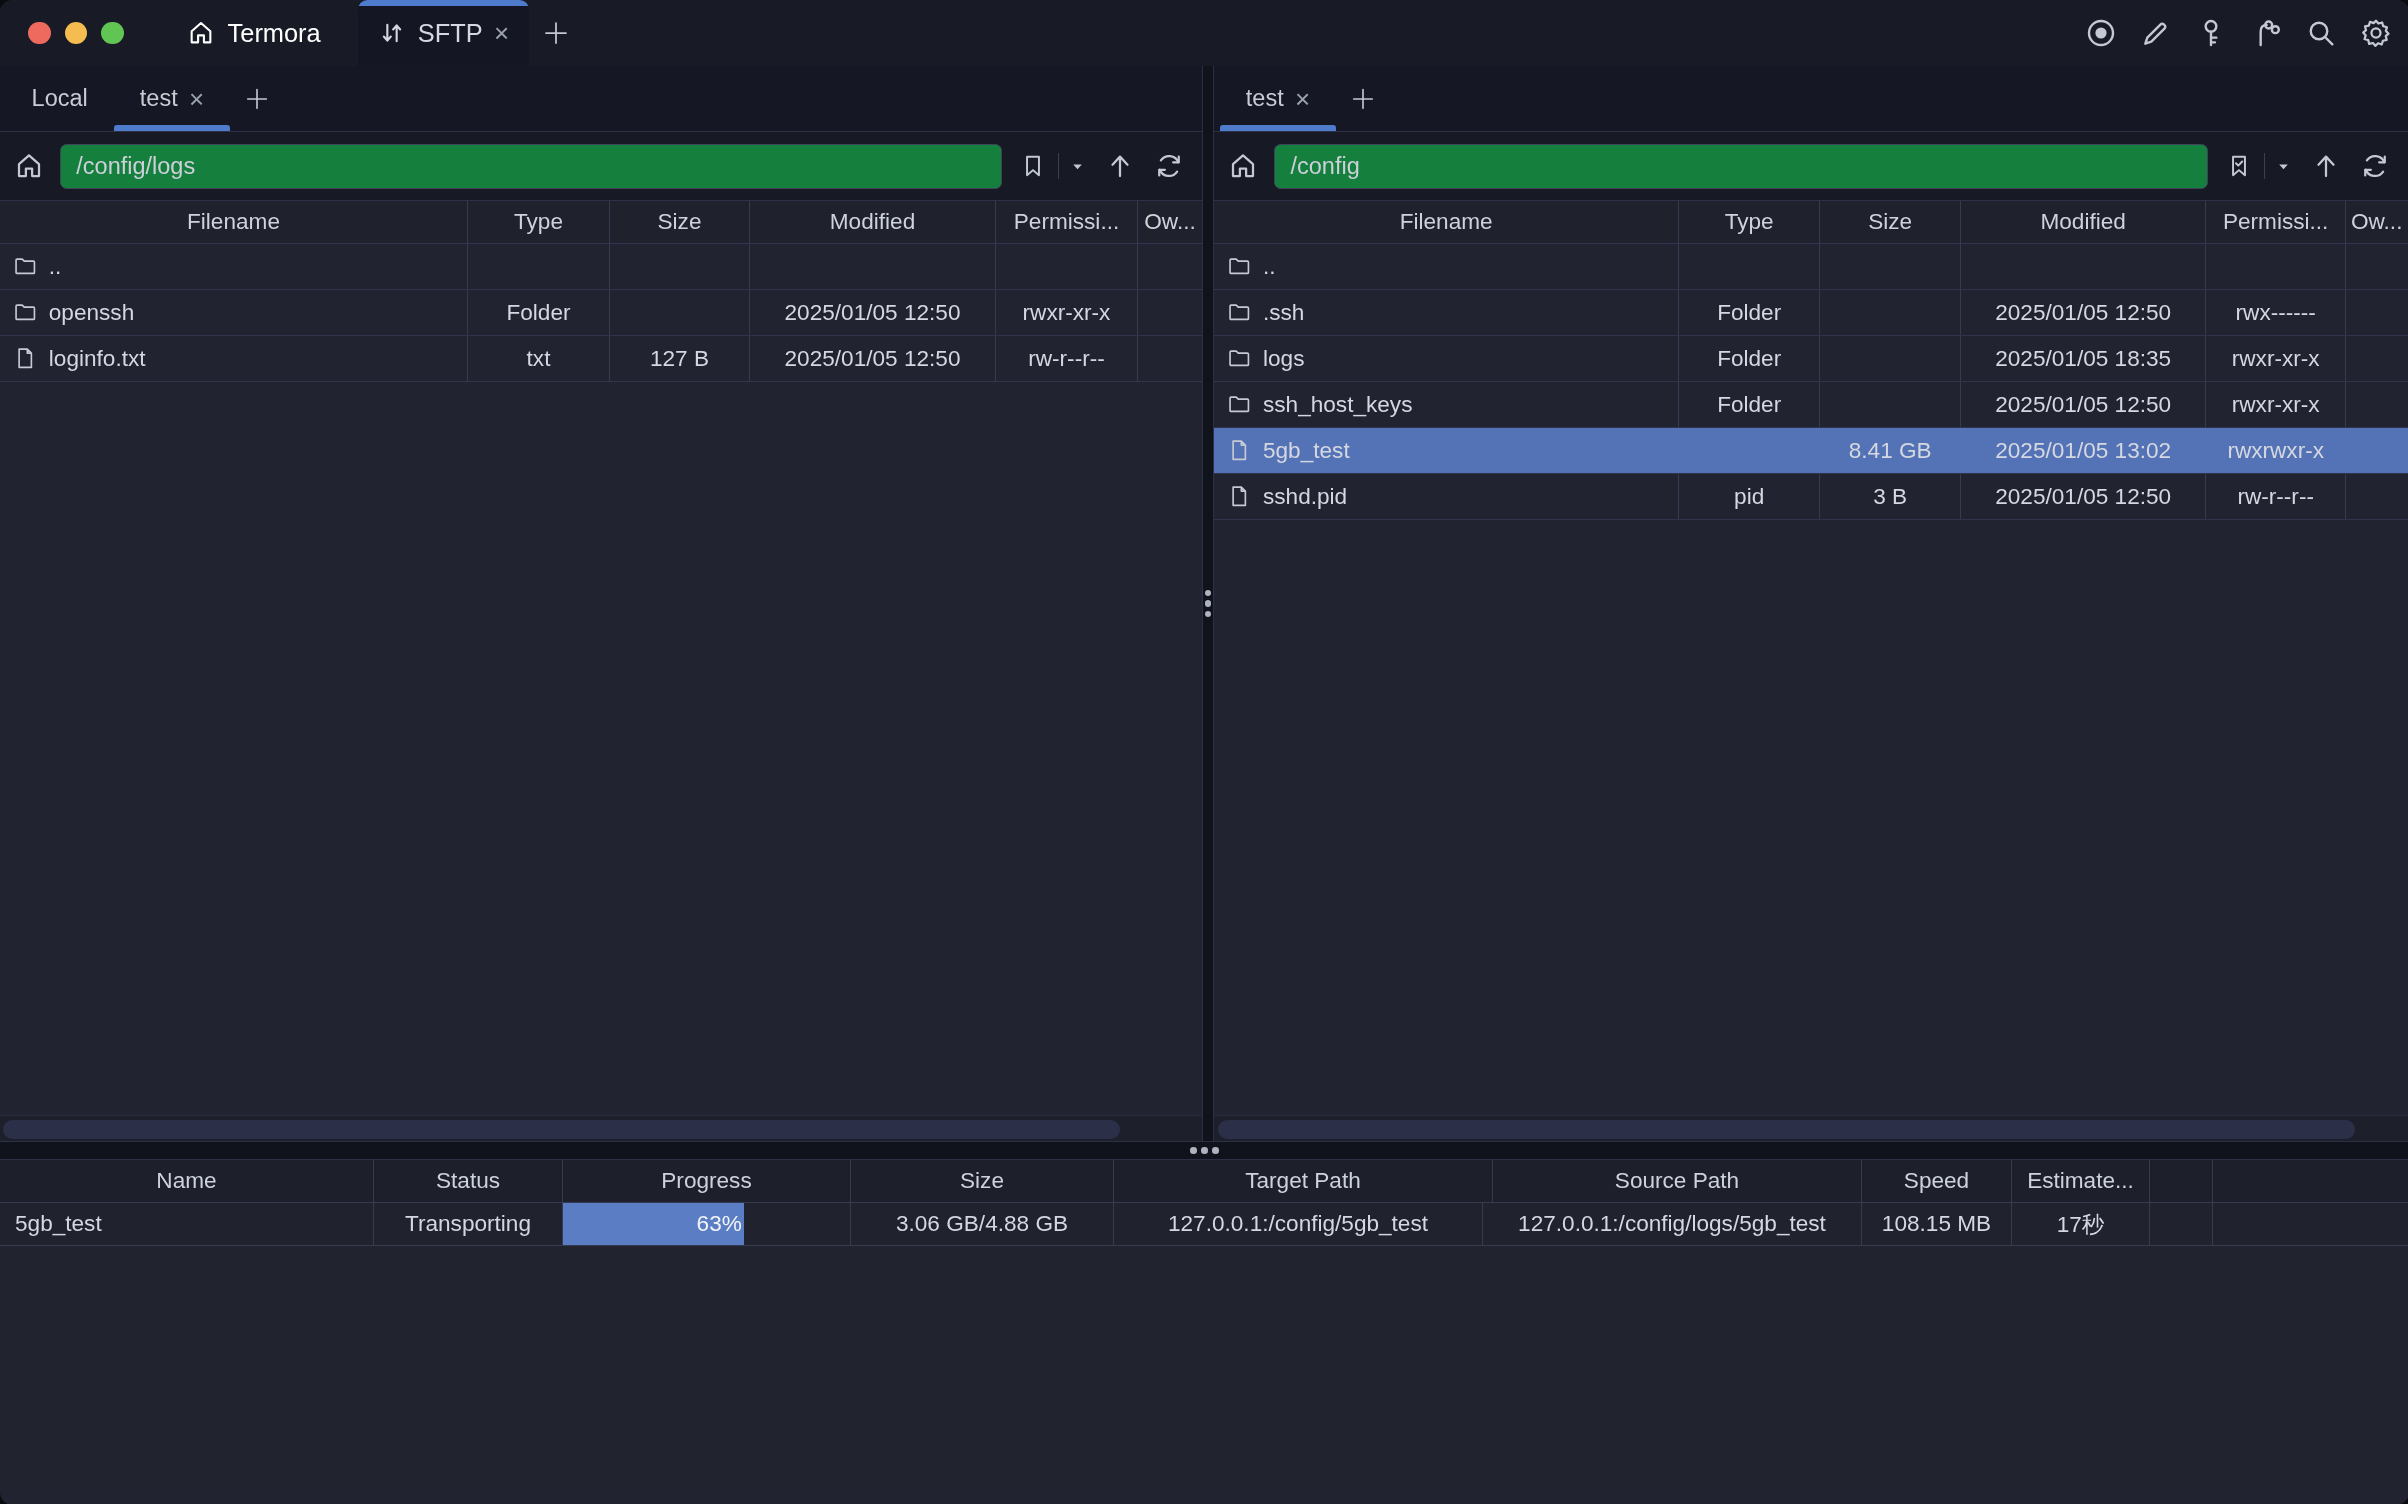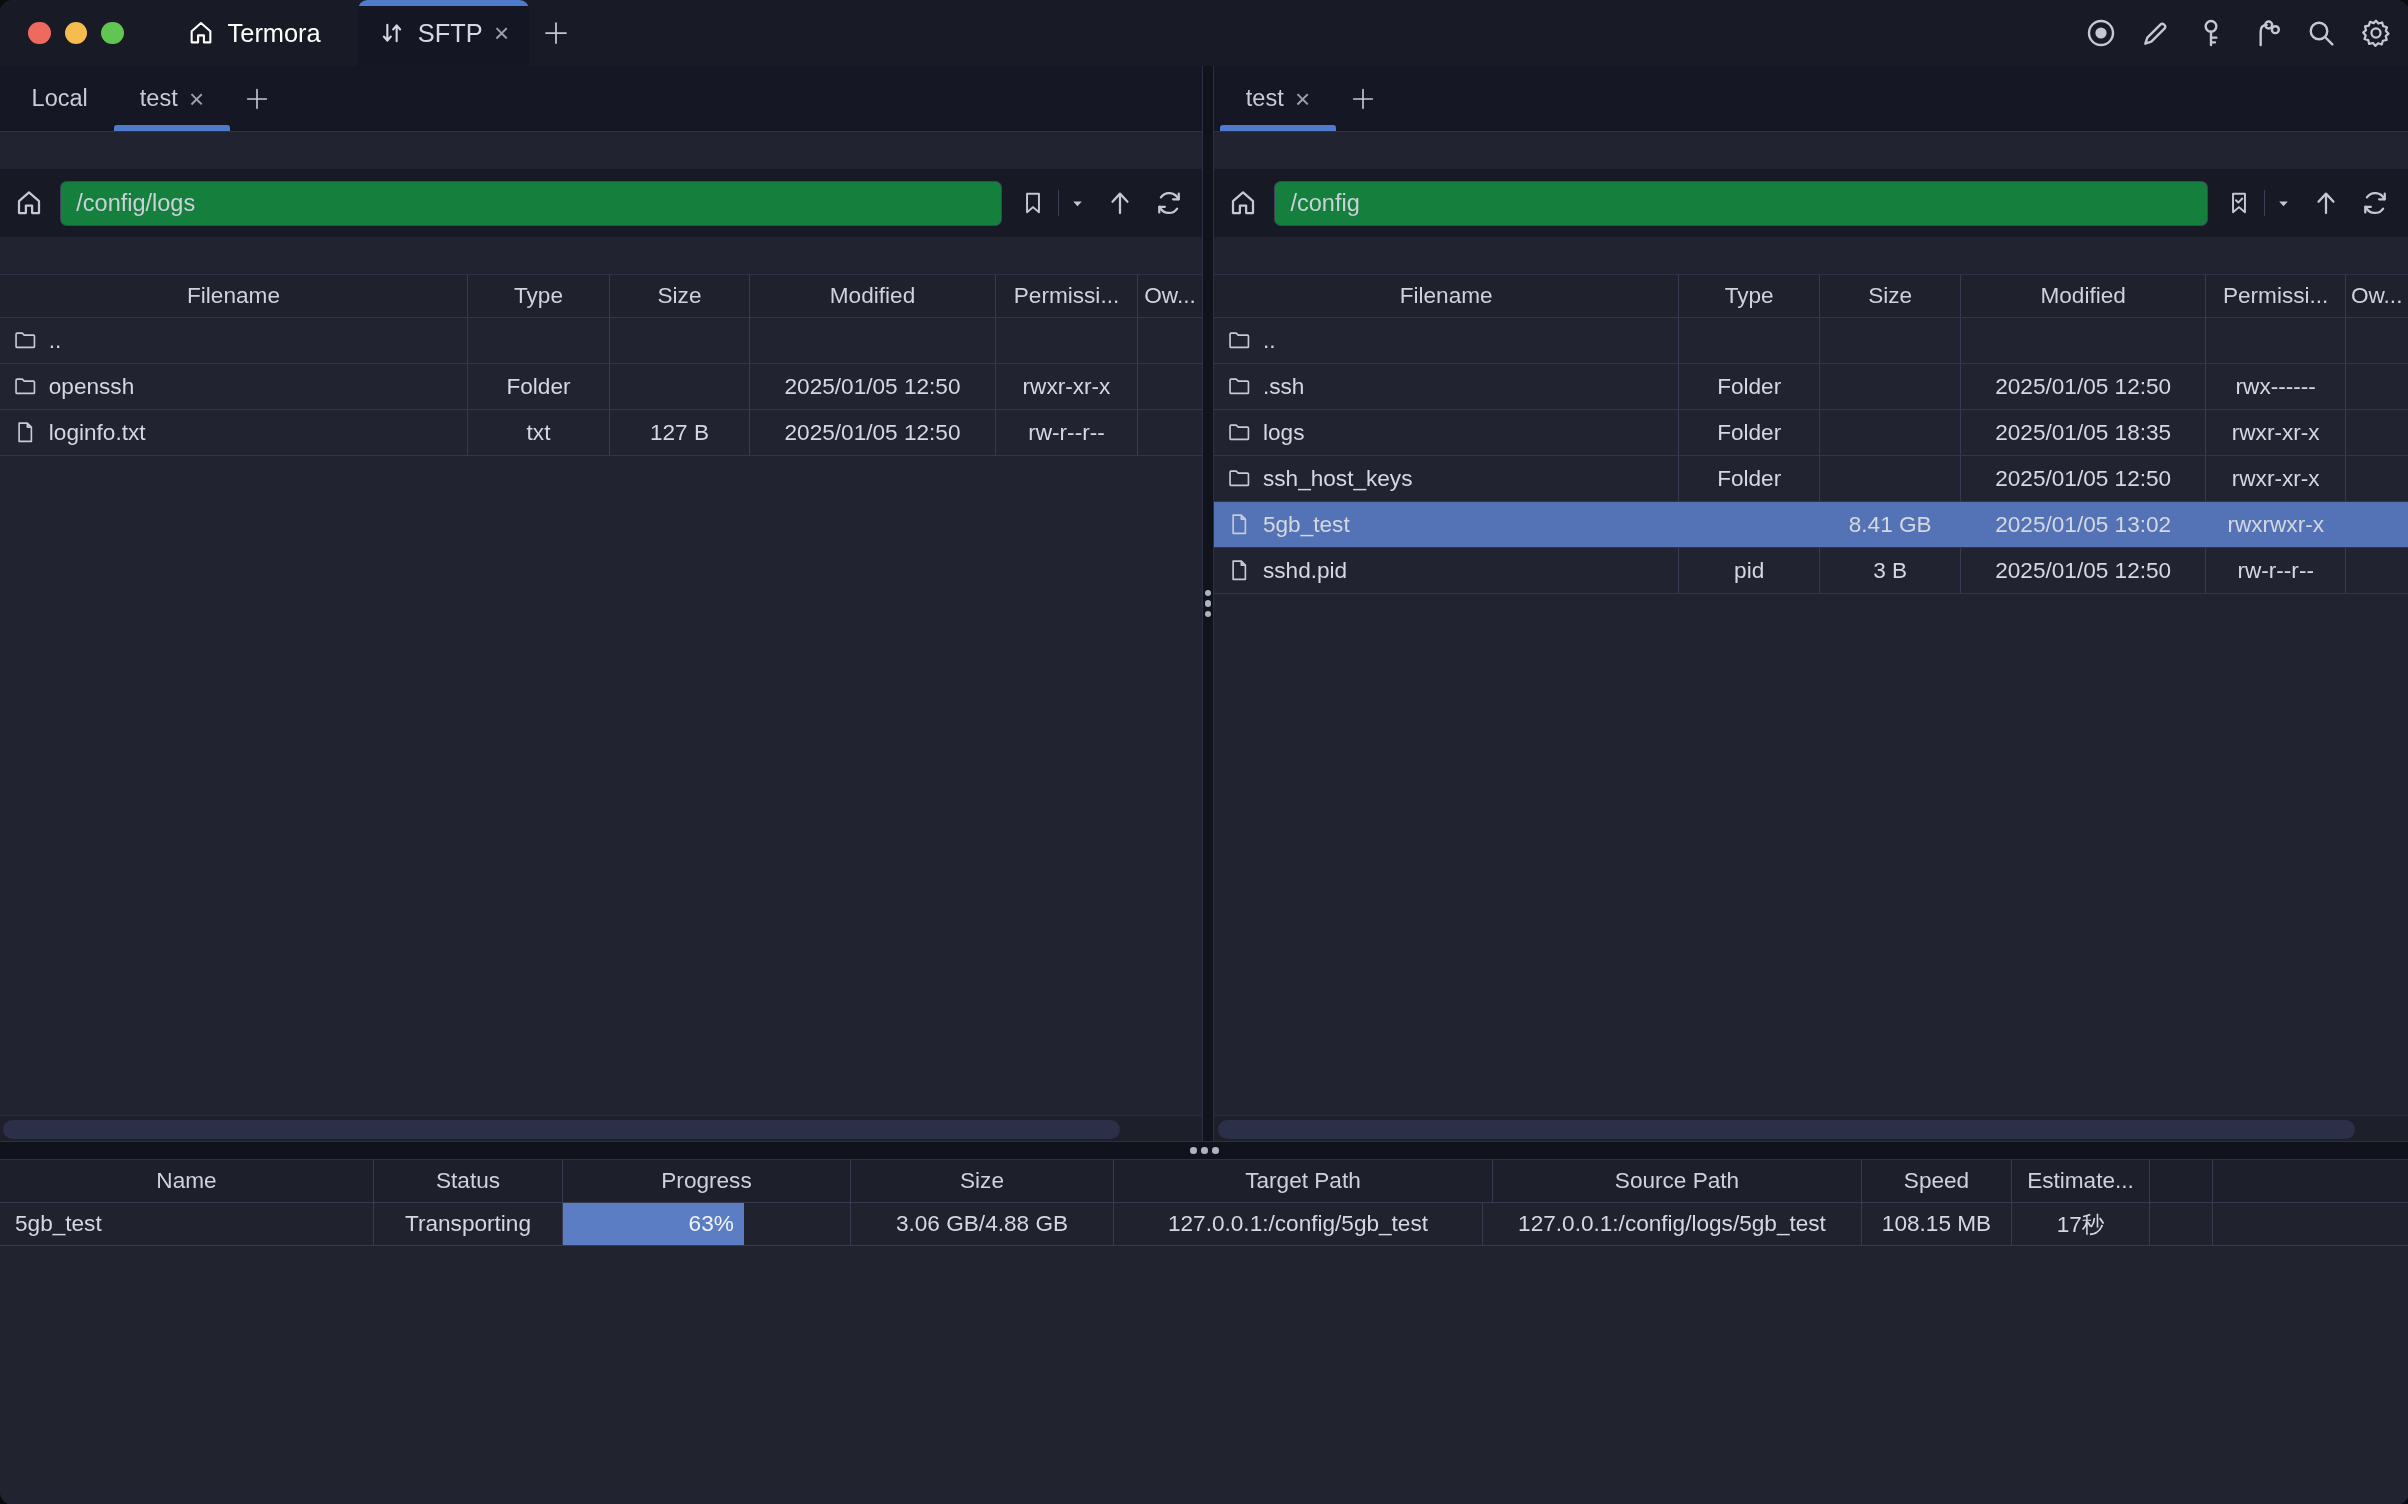--- a/index.html
+++ b/index.html
@@ -22,21 +22,21 @@
   .xglyph { font-size:26px; color:#9ba1ae; line-height:1; }
   .plusbtn { display:flex; align-items:center; justify-content:center; width:53px; background:transparent;
              border:none; color:#c3c8d2; cursor:pointer; }
   .tb-actions { margin-left:auto; display:flex; align-items:center; gap:19px; margin-right:15px; }
   .icon-btn { width:36px; height:36px; display:flex; align-items:center; justify-content:center;
               background:transparent; border:none; color:#c3c8d2; cursor:pointer; }
   svg { display:block; }
 
   
   .main { display:flex; height:1075px; }
-  .pane { display:flex; flex-direction:column; background:#212430;gap:37px; }
+  .pane { display:flex; flex-direction:column; background:#212430; }
   .pane.left { width:1202px; } .pane.right { width:1194px; }
   .vsplit { width:12.2px; background:#10131c; border-left:0.9px solid #2b3044; border-right:0.9px solid #2b3044;
             display:flex; flex-direction:column; align-items:center; justify-content:center; gap:3.8px; }
   .vsplit i, .hsplit i { width:6.6px; height:6.6px; border-radius:50%; background:#aeb3bf; }
 
   
   .ptabs { height:66px; background:#151824; border-bottom:0.9px solid #2c3145;
            display:flex; align-items:stretch; padding-left:5.6px; }
   .ptab { position:relative; display:flex; align-items:center; gap:11.3px; padding:0 26px;
           font-size:23.5px; color:#c8ccd4; cursor:pointer; }
@@ -84,21 +84,21 @@
   .transfers { background:#737373; }
   .trow { display:flex; align-items:stretch; height:43px; border-bottom:0.9px solid #363b52; }
   .trow.header { background:#1d202b; font-size:21.7px; color:#ced2db; }
   .trow.data { background:#20232e; }
   .t0{width:374px;} .t1{width:189px;} .t2{width:288px;} .t3{width:263px;} .t4{width:369px;}
   .t5{width:379px;} .t6{width:150px;} .t7{width:138px;} .t8{width:63px;}
   .tfill { flex:1; border-right:none !important; }
   .cell.tname { justify-content:flex-start; padding-left:15px; }
   .c-progress { position:relative; padding:0; justify-content:flex-start; }
   .pfill { height:100%; background:#5b7dc4; display:flex; align-items:center; justify-content:flex-end;
-           padding-right:10px; color:#f2f4f8; font-size:22.6px; }
+           padding-right:2px; color:#f2f4f8; font-size:22.6px; }
   .below { height:239px; background:#21242f; }
 </style>
 </head>
 <body>
 
 <div class="window">
 
   <header class="titlebar">
     <div class="traffic">
       <span class="tl red"></span>

